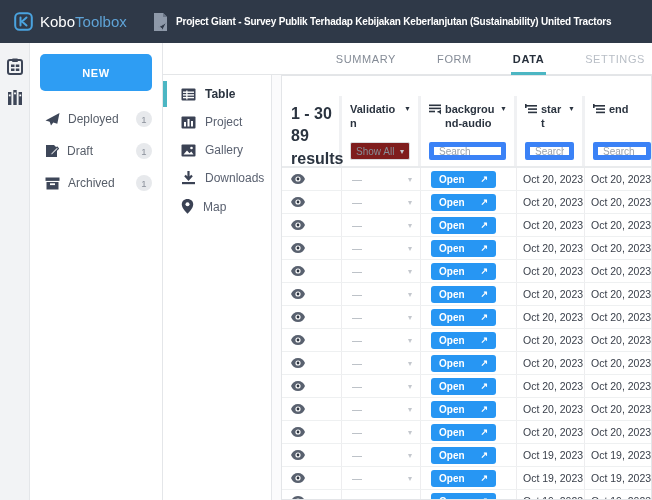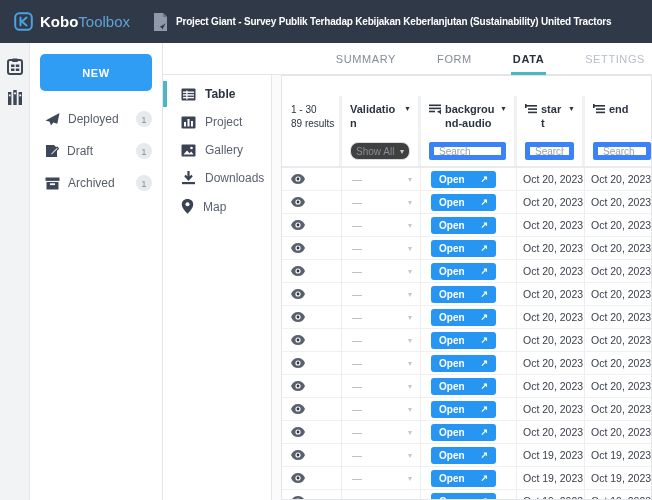--- a/index.html
+++ b/index.html
@@ -3,21 +3,21 @@
 <meta charset="utf-8">
 <style>
   * { box-sizing: border-box; margin: 0; padding: 0; }
   html, body { width: 652px; height: 500px; overflow: hidden; }
   body { font-family: "Liberation Sans", sans-serif; background: #fff; }
   .app { width: 652px; height: 500px; display: flex; flex-direction: column; }
 
   
   .topbar { flex: 0 0 43px; background: #2f3948; display: flex; align-items: center; }
   .logo { display: flex; align-items: center; gap: 7px; padding-left: 14px; width: 152px; flex: 0 0 152px; }
-  .logo-kobo { color: #fff; font-weight: bold; font-size: 15px; }
+  .logo-kobo { color: #fff; font-weight: normal; font-size: 15px; }
   .logo-toolbox { color: #5fa3d6; font-size: 15px; }
   .proj-title { display: flex; align-items: center; gap: 8px; color: #fff; font-size: 10px;
                 font-weight: bold; letter-spacing: -0.2px; white-space: nowrap; overflow: hidden; flex: 1; }
 
   
   .body { flex: 1; display: flex; min-height: 0; }
   .ministrip { flex: 0 0 30px; background: #f2f3f5; border-right: 1px solid #e4e6e9;
                display: flex; flex-direction: column; align-items: center; padding-top: 15px; gap: 15px; }
   .projects { flex: 0 0 133px; background: #fff; border-right: 1px solid #e4e6e9; padding-top: 11px; }
   .new-btn { display: block; margin: 0 auto 12px; width: 112px; height: 37px; background: #2e9df3;
@@ -45,30 +45,30 @@
 
   .content { flex: 1; background: #fbfbfc; padding-left: 9px; min-width: 0; overflow: hidden; }
   .panel { background: #fff; border: 1px solid #e3e5e8; height: 100%; padding-top: 20px; overflow: hidden; }
 
   
   .thead { display: flex; width: 453px; border-bottom: 2px solid #e9ebed; }
   .hcol { display: flex; flex-direction: column; border-right: 3px solid #f0f1f3; }
   .hcol:last-child { border-right: none; }
   .col-results { width: 60px; } .col-val { width: 79px; } .col-audio { width: 96px; }
   .col-start { width: 68px; } .col-end { width: 147px; }
-  .results-cell { height: 70px; padding: 7px 0 0 9px; font-size: 10px; font-weight: normal;
+  .results-cell { height: 70px; padding: 7px 0 0 9px; font-size: 16px; font-weight: bold;
                   color: #2b3440; line-height: 1.4; }
   .hcell { height: 44px; padding: 7px 7px 0 8px; font-size: 11px; font-weight: bold; color: #2b3440;
            display: flex; align-items: flex-start; gap: 4px; cursor: pointer; }
   .hlabel { flex: 1; line-height: 1.25; overflow-wrap: anywhere; display: flex; gap: 4px; align-items: flex-start; }
   .hlabel .txt { overflow-wrap: anywhere; }
   .hcaret { font-size: 7px; color: #2b3440; padding-top: 2px; }
   .hicon { flex: 0 0 auto; margin-top: 1px; }
   .fcell { height: 26px; padding: 0 8px 6px 8px; display: flex; align-items: flex-end; }
-  .select { width: 100%; height: 18px; border: 1px solid #d9dcdf; border-radius: 8px; background: #404040;
+  .select { width: 100%; height: 18px; border: 1px solid #d9dcdf; border-radius: 2px; background: #7f1d1d;
             display: flex; align-items: center; justify-content: space-between; padding: 0 5px;
             font-size: 10px; color: #878e97; cursor: pointer; }
   .fcell input { width: 100%; height: 18px; border: 5px solid #3b82f6; border-radius: 2px; padding: 0 5px;
                  font-size: 10px; color: #3a404b; font-family: inherit; }
   .fcell input::placeholder { color: #9aa1aa; }
   .col-end .fcell input { width: 58px; }
   .chev { font-size: 8px; color: #c3c7cd; }
 
   
   .tbody { width: 453px; }

